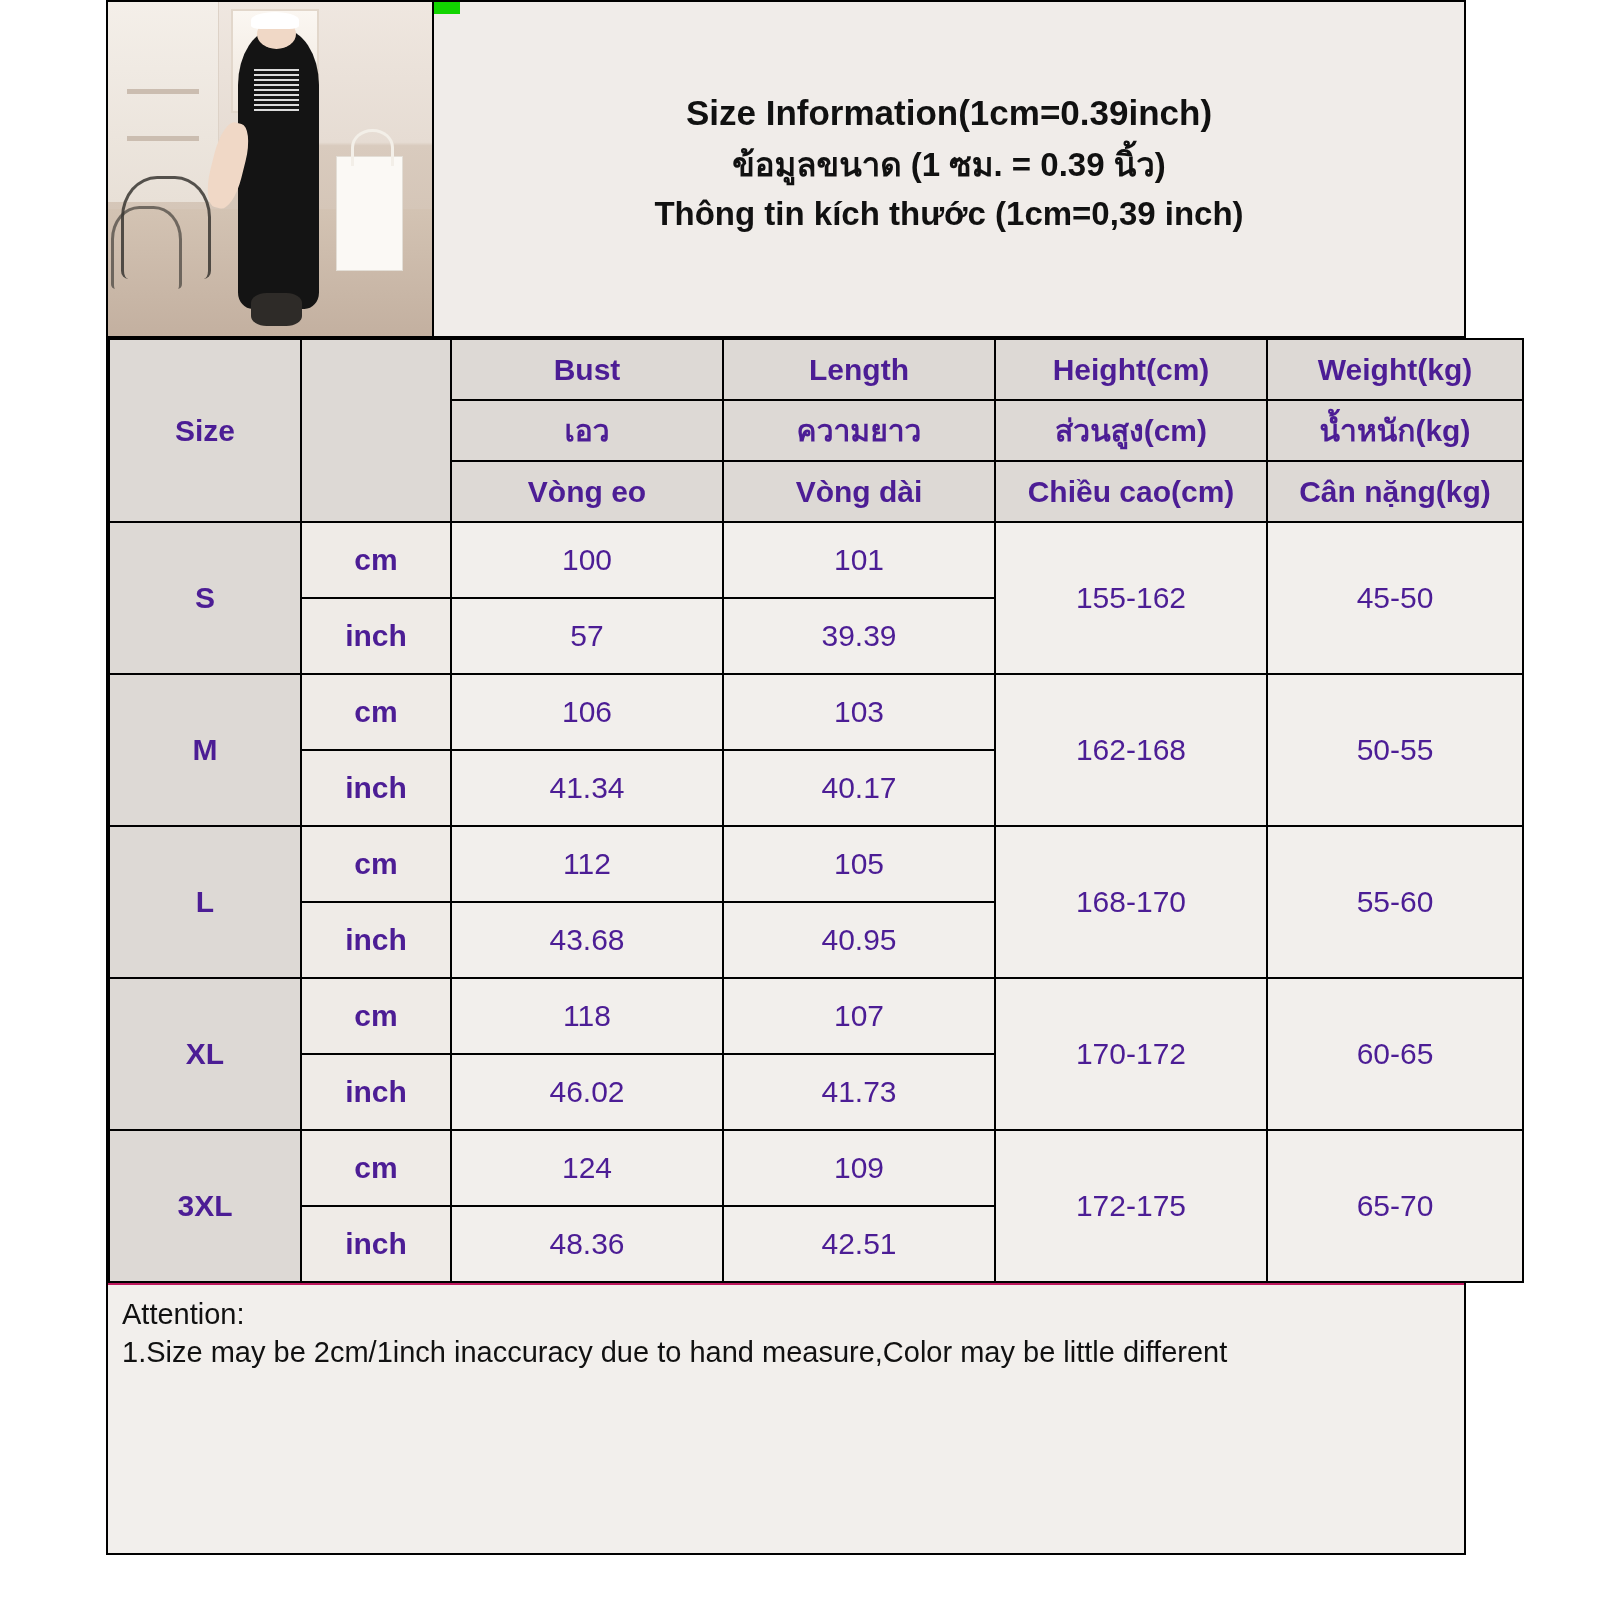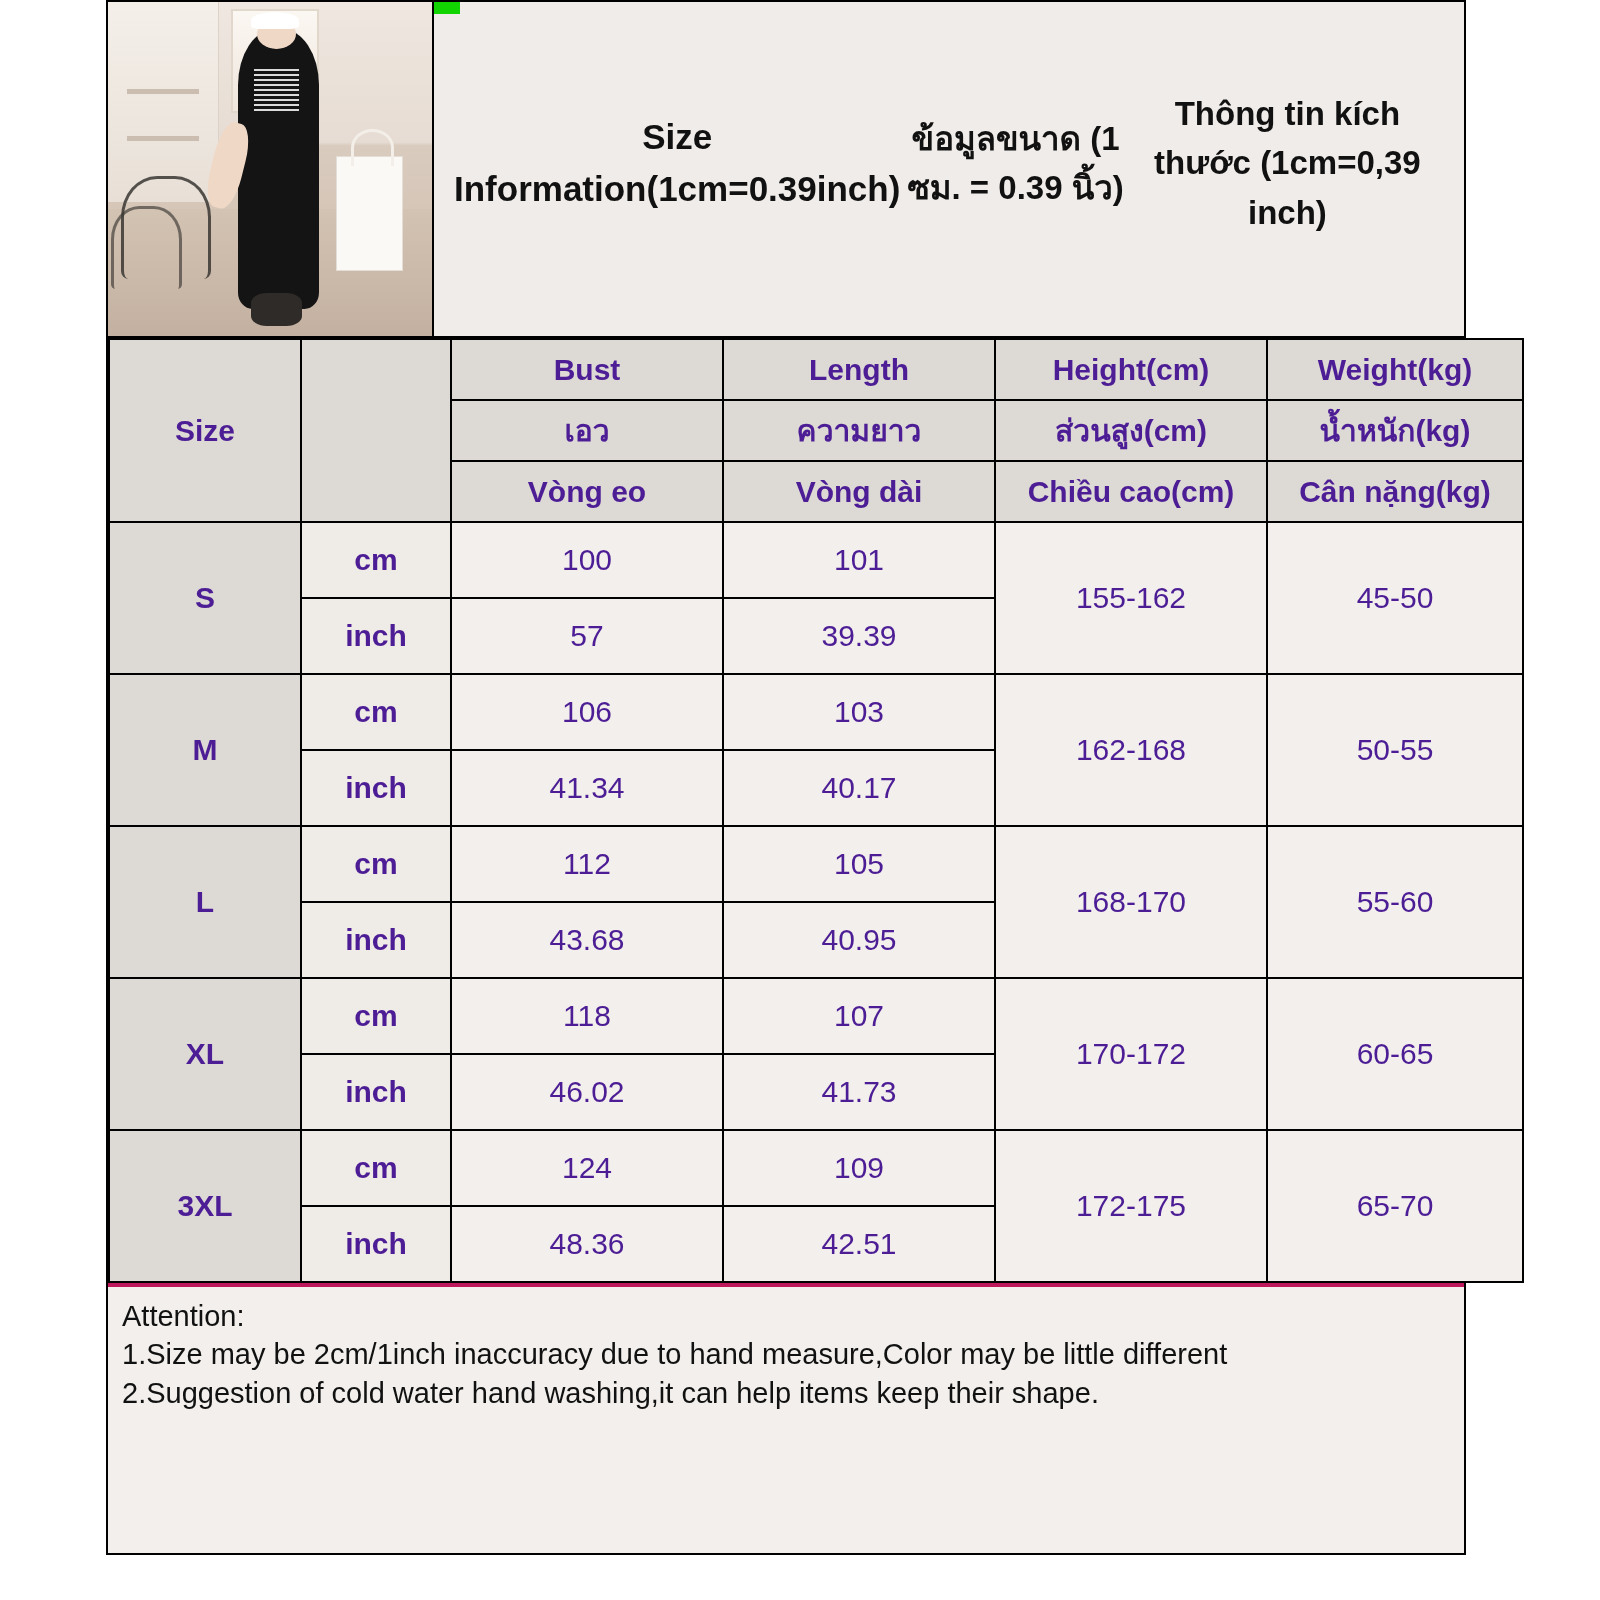--- a/index.html
+++ b/index.html
@@ -166,21 +166,21 @@
     top: 0;
     width: 26px;
     height: 12px;
     background: #12d400;
     z-index: 5;
   }
 
   .title-cell {
     flex: 1 1 auto;
     display: flex;
-    flex-direction: row;
+    flex-direction: column;
     align-items: center;
     justify-content: center;
     padding: 6px 20px 18px 20px;
     box-sizing: border-box;
     background: #f0ece9;
   }
   .title-line {
     font-weight: bold;
     color: #111;
     text-align: center;
@@ -225,21 +225,21 @@
     font-weight: bold;
     font-size: 30px;
     height: 74px;
   }
   .val-cell { font-size: 31px; }
   .span-cell { font-size: 31px; }
 
   
   .attention {
     flex: 1 1 auto;
-    border-top: 4px solid #be185d;
+    border-top: 2px solid #be185d;
     background: #f2efec;
     padding: 10px 14px 10px 14px;
     box-sizing: border-box;
     font-size: 29px;
     line-height: 1.32;
     color: #111;
   }
   .attention div { white-space: nowrap; }
 </style>
 </head>
@@ -375,17 +375,16 @@
           <td class="unit-cell">inch</td>
           <td class="val-cell">48.36</td>
           <td class="val-cell">42.51</td>
         </tr>
       </tbody>
     </table>
 
     <div class="attention">
       <div>Attention:</div>
       <div>1.Size may be 2cm/1inch inaccuracy due to hand measure,Color may be little different</div>
-      <div>2.Suggestion of cold water hand washing,it can help items keep their shape.</div>
     </div>
 
   </div>
 </div>
 
 </body></html>

